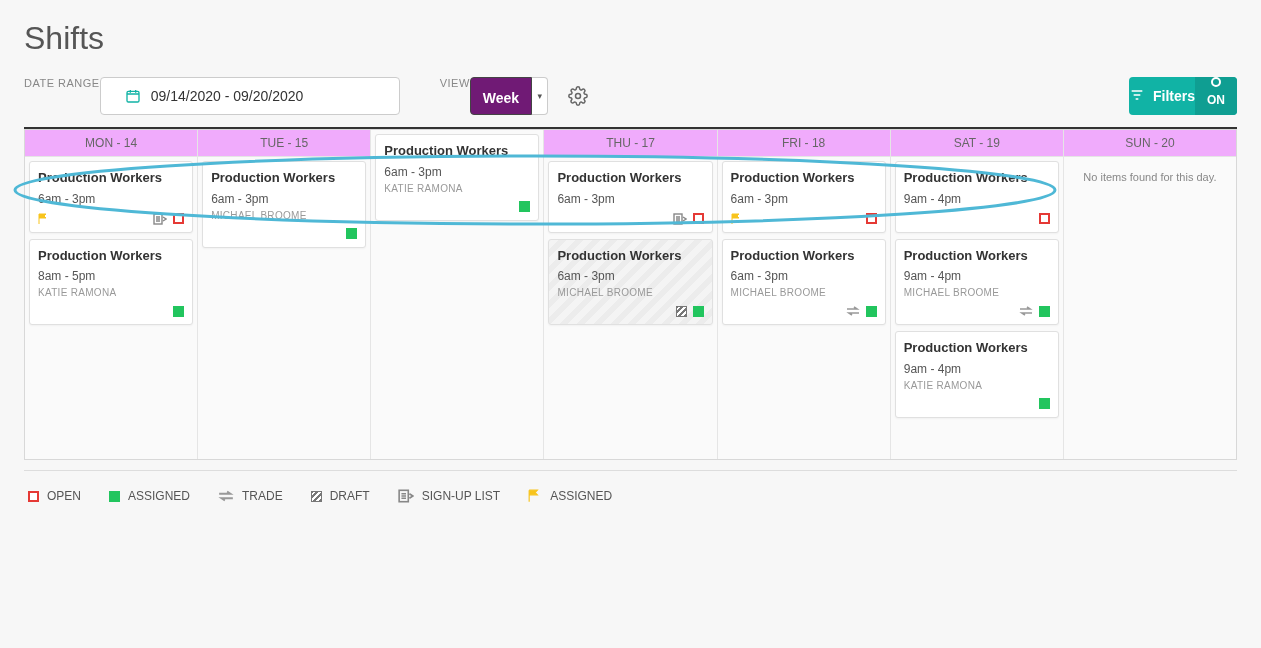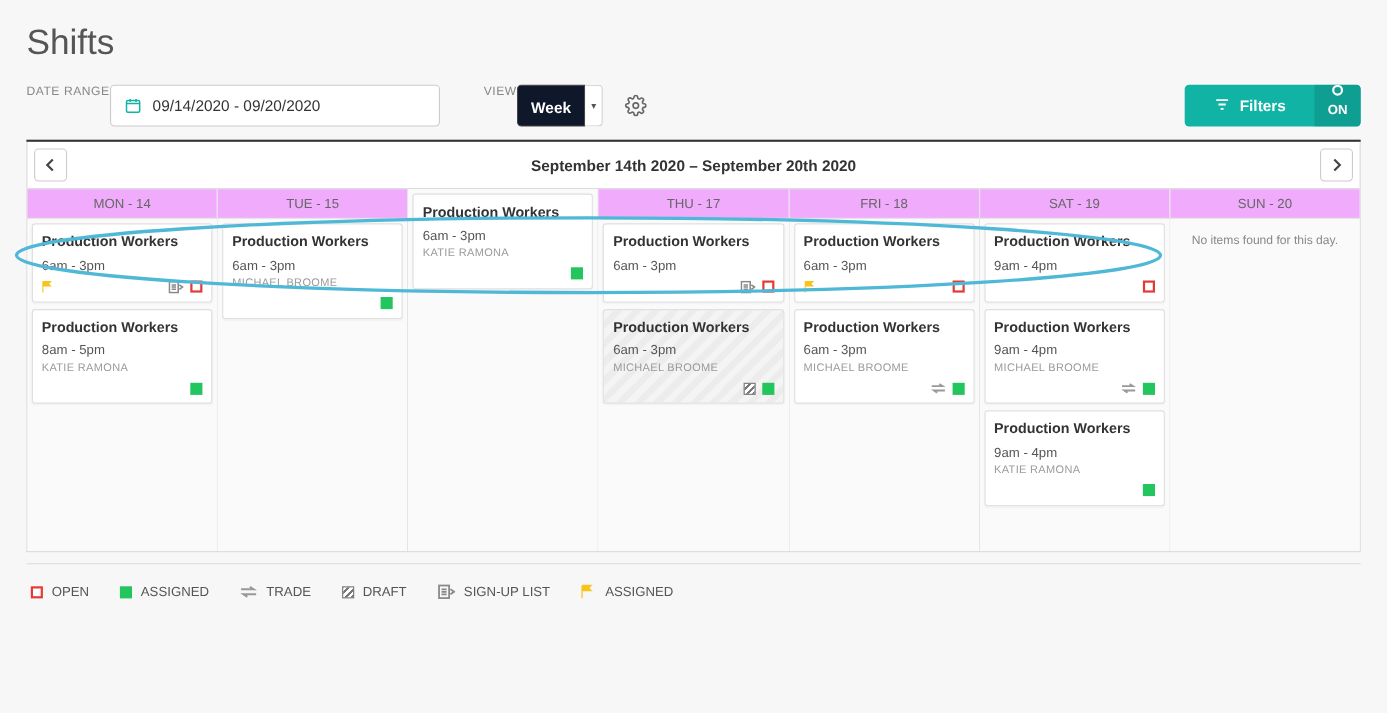--- a/index.html
+++ b/index.html
@@ -27,38 +27,38 @@
     letter-spacing: 0.5px;
     color: #888;
     margin-bottom: 6px;
   }
   .date-range {
     display: flex;
     align-items: center;
     border: 1px solid #ccc;
     border-radius: 4px;
     background: #fff;
-    padding: 8px 12px;
+    padding: 8px 24px;
     min-width: 300px;
     height: 38px;
   }
   .date-range .cal-icon {
     color: #11b3a5;
     margin-right: 10px;
     display: flex;
   }
   .date-range span { font-size: 14px; color: #333; }
   .view-wrap { display: flex; align-items: center; gap: 20px; }
   .view-picker {
     display: flex;
     align-items: stretch;
     height: 38px;
   }
   .view-btn {
-    background: #0f172a;
+    background: #701a75;
     color: #fff;
     border: none;
     padding: 12px 12px;
     font-size: 14px;
     font-weight: 600;
     border-radius: 4px 0 0 4px;
     border: 1px solid #444;
   }
   .view-caret {
     width: 16px;
@@ -87,21 +87,21 @@
     color: #fff;
     border: none;
     border-radius: 4px;
     height: 38px;
     overflow: hidden;
   }
   .filters-main {
     display: flex;
     align-items: center;
     gap: 8px;
-    padding: 0 26px;
+    padding: 0 0;
     font-size: 14px;
     font-weight: 600;
   }
   .filters-on {
     background: #0f9e92;
     padding: 0 12px;
     height: 100%;
     display: flex;
     align-items: center;
     gap: 6px;
@@ -330,33 +330,20 @@
     <div class="filters-on">
       <span class="on-dot"></span>
       <span>ON</span>
     </div>
   </div>
 </div>
 
 <hr class="divider">
 
 <div class="cal-container">
-  <div class="cal-header">
-    <button class="nav-btn">
-      <svg width="10" height="12" viewBox="0 0 10 12">
-          <path d="M7 1 2 6l5 5" fill="none" stroke="#444" stroke-width="2"></path>
-        </svg>
-    </button>
-    <span class="week-label">September 14th 2020 – September 20th 2020</span>
-    <button class="nav-btn">
-      <svg width="10" height="12" viewBox="0 0 10 12">
-          <path d="M3 1l5 5-5 5" fill="none" stroke="#444" stroke-width="2"></path>
-        </svg>
-    </button>
-  </div>
 
   <div class="cal-grid">
 
     <svg class="ellipse-overlay" style="left:-20px; top:20px; width:1060px; height:80px;" viewBox="0 0 1060 80">
       <ellipse cx="530" cy="40" rx="520" ry="34" fill="none" stroke="#4fb8d6" stroke-width="3"></ellipse>
     </svg>
 
     <div class="day-col">
       <div class="day-head">MON - 14</div>
       <div class="day-body">

